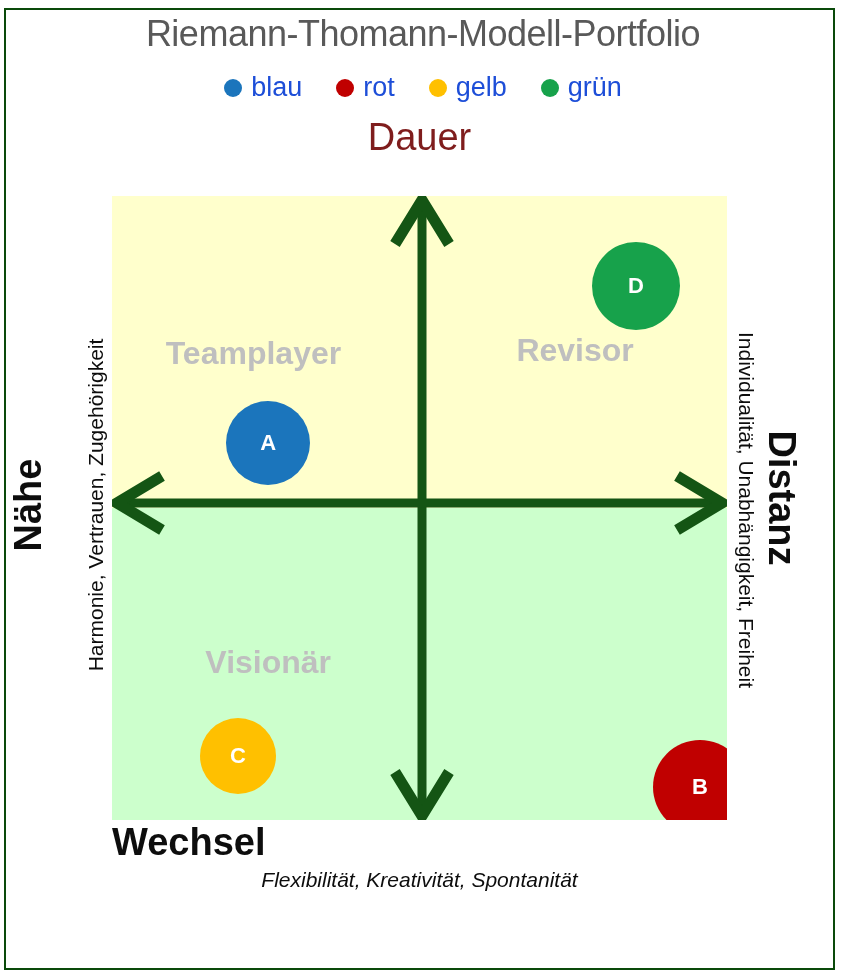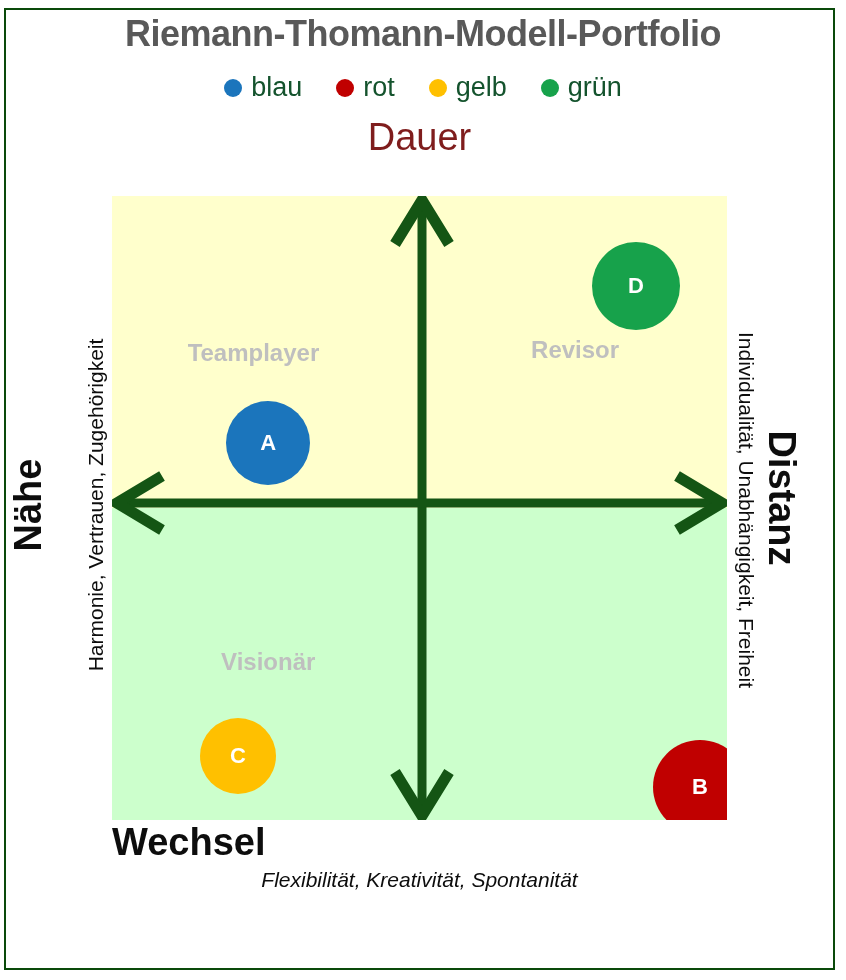--- a/index.html
+++ b/index.html
@@ -2,38 +2,38 @@
 <html><head>
 <meta charset="utf-8">
 <style>
   html,body { margin:0; padding:0; background:#ffffff; }
   body { font-family:"Liberation Sans", sans-serif; }
   .canvas { position:relative; width:846px; height:980px; background:#ffffff; overflow:hidden; }
   .frame { position:absolute; left:4px; top:8px; width:831px; height:962px;
            border:2px solid #0a4a0a; box-sizing:border-box; }
 
   .page-title { position:absolute; top:13px; left:0; right:0; text-align:center;
-                font-size:36px; font-weight:bold; color:#595959; letter-spacing:-0.5px; }
+                font-size:36px; font-weight:normal; color:#595959; letter-spacing:-0.5px; }
 
   .legend { position:absolute; top:72px; left:0; right:0; display:flex; justify-content:center;
-            align-items:center; gap:34px; font-size:27px; color:#14532d; }
+            align-items:center; gap:34px; font-size:27px; color:#1d4ed8; }
   .legend-item { display:flex; align-items:center; gap:9px; }
   .dot { width:18px; height:18px; border-radius:50%; flex:0 0 auto; }
 
   .axis-top-title { position:absolute; top:116px; left:112px; width:615px; text-align:center;
                     font-size:38px; font-weight:normal; color:#7f1d1d; }
   .axis-top-sub   { position:absolute; top:163px; left:112px; width:615px; text-align:center;
                     font-size:21px; color:#0d0d0d; }
 
   .plot { position:absolute; left:112px; top:196px; width:615px; height:624px; overflow:hidden; }
   .half-top    { position:absolute; left:0; top:0; width:100%; height:50%; background:#FFFFCC; }
   .half-bottom { position:absolute; left:0; top:50%; width:100%; height:50%; background:#CCFFCC; }
   .axes-svg { position:absolute; left:0; top:0; }
 
-  .qlabel { position:absolute; transform:translate(-50%,-50%); font-size:24px; font-weight:bold;
+  .qlabel { position:absolute; transform:translate(-50%,-50%); font-size:32px; font-weight:bold;
             color:#BFBFBF; white-space:nowrap; }
   .q-tl { left:23%;  top:25.2%; }
   .q-tr { left:75.3%; top:24.7%; }
   .q-bl { left:25.4%; top:74.7%; }
   .q-br { left:75.8%; top:74.7%; }
 
   .point { position:absolute; border-radius:50%; transform:translate(-50%,-50%);
            display:flex; align-items:center; justify-content:center;
            color:#ffffff; font-weight:bold; font-size:22px; }
 

